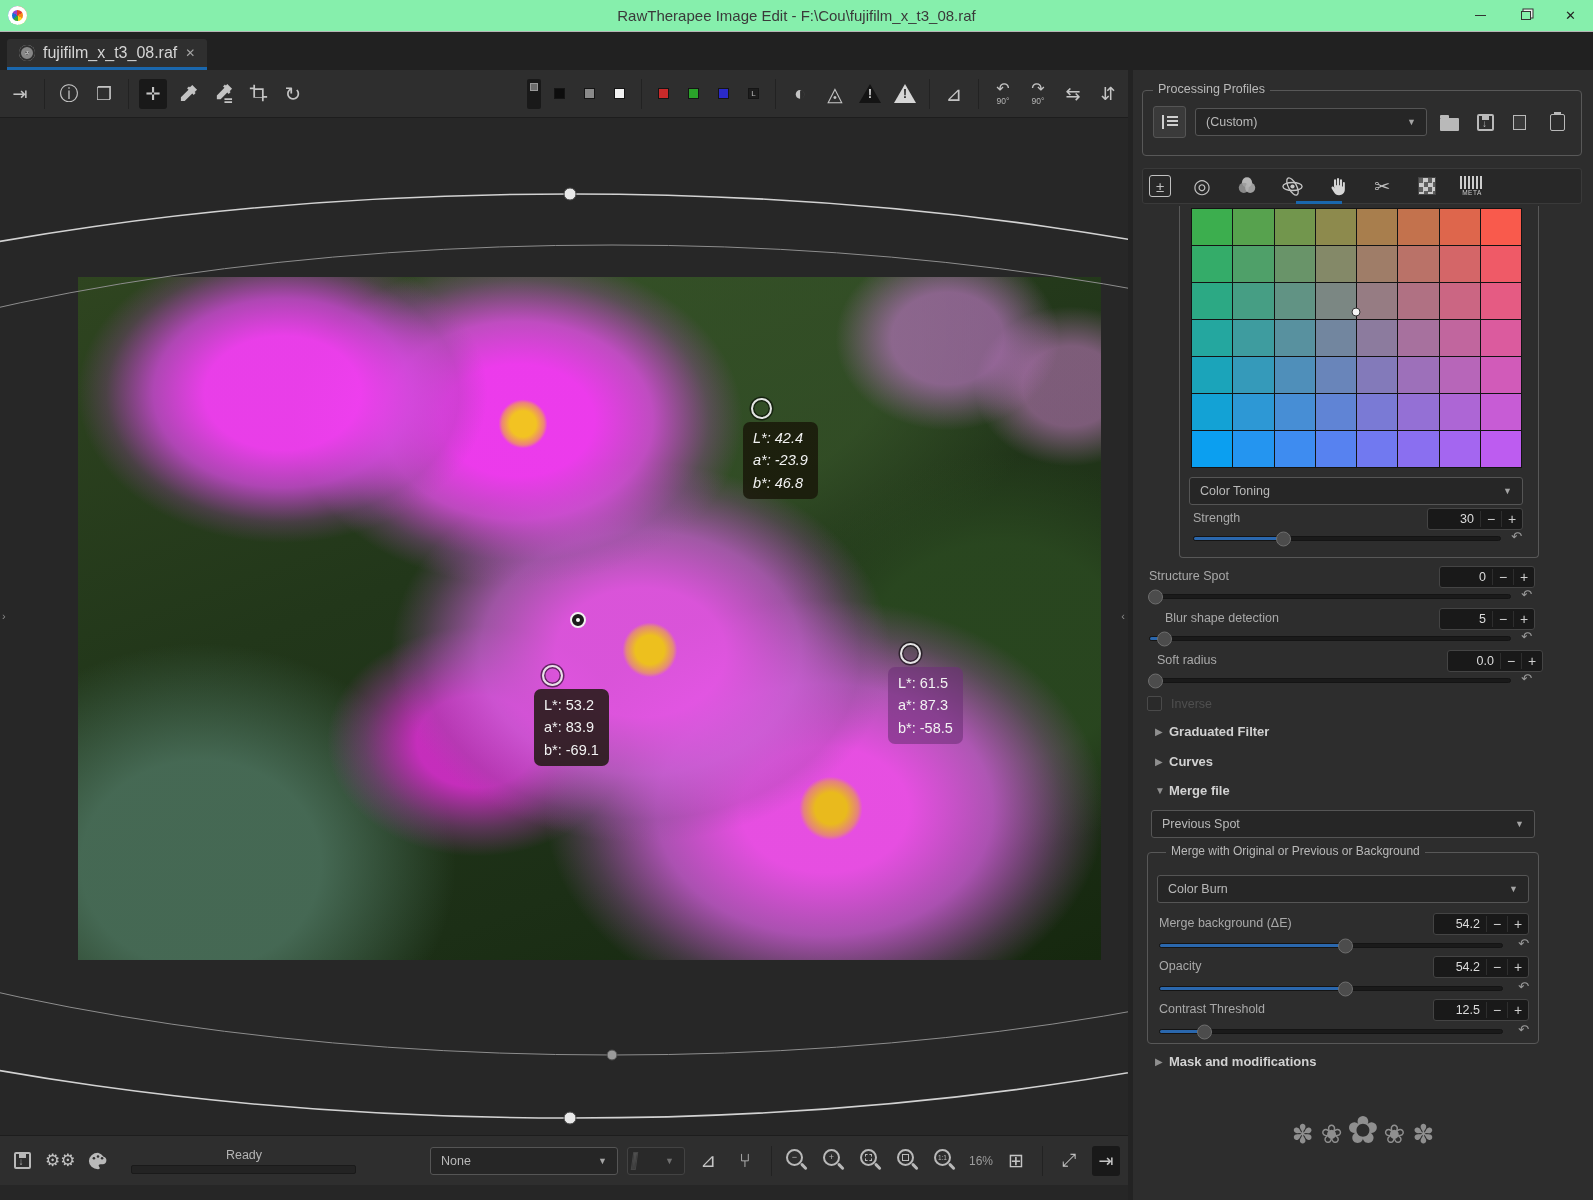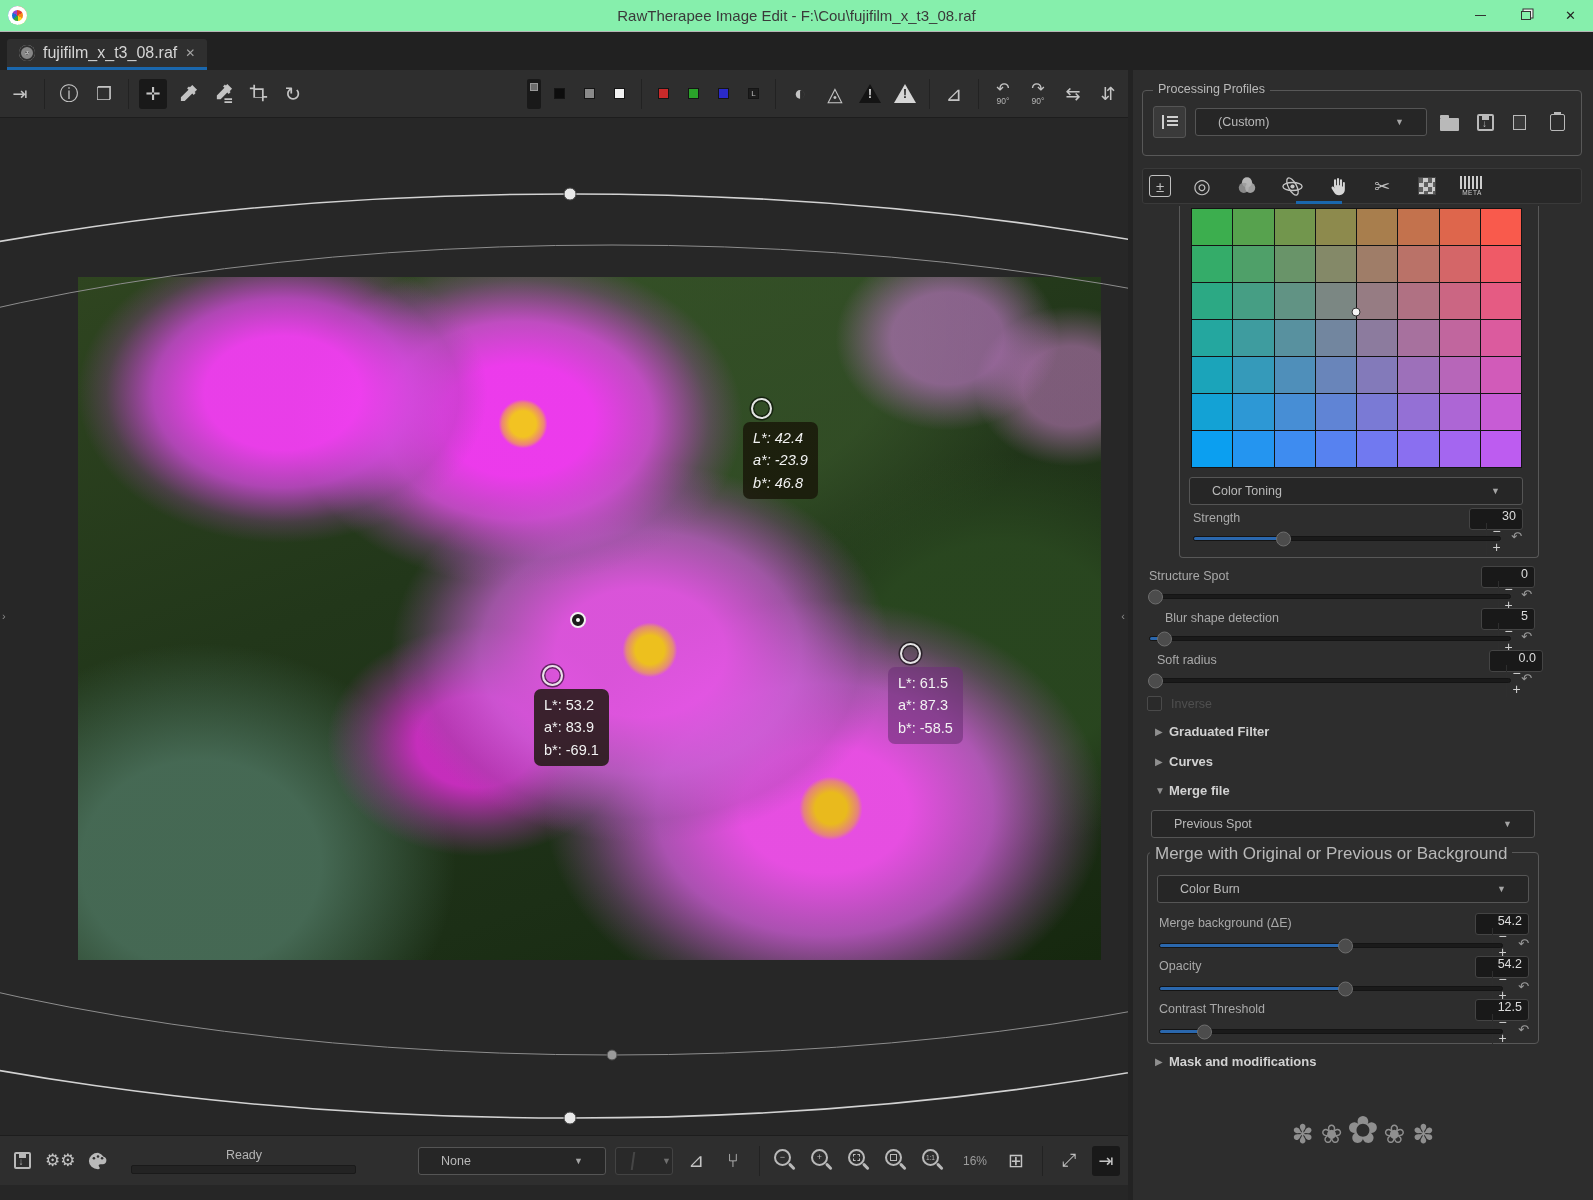--- a/index.html
+++ b/index.html
@@ -66,61 +66,61 @@
   .picker .ring{width:21px;height:21px;border-radius:50%;border:2.5px solid #e4e4e4;box-shadow:0 0 0 1.5px rgba(0,0,0,.55),inset 0 0 0 1.5px rgba(0,0,0,.55);}
   .picker .lbl{margin-top:3px;background:rgba(24,22,8,.82);border-radius:7px;padding:5px 10px;color:#f2f2f2;font-size:14.5px;line-height:1.55;white-space:nowrap;}
   .picker.tinted .lbl{background:rgba(110,48,120,.6);}
   .grip{position:absolute;font-size:11px;color:#8a8a8a;}
 
   
   .rightpanel{position:absolute;left:1128px;top:70px;width:465px;height:1130px;background:#2d2d2d;border-left:5px solid #232323;}
   .rp{position:absolute;}
   .frame{border:1px solid #585858;border-radius:4px;}
   .legend{position:absolute;top:-9px;left:10px;background:#2d2d2d;padding:0 5px;font-size:12.5px;color:#b9b9b9;}
-  .select{height:28px;background:#262626;border:1px solid #555;border-radius:3px;display:flex;align-items:center;padding:0 22px;color:#b9b9b9;font-size:12.5px;gap:28px;}
+  .select{height:28px;background:#262626;border:1px solid #555;border-radius:3px;display:flex;align-items:center;padding:0 10px;color:#b9b9b9;font-size:12.5px;gap:28px;}
   .select .darr{margin-left:auto;font-size:9px;color:#a5a5a5;}
   .sq-btn{width:33px;height:32px;background:#3a3a3a;border:1px solid #555;border-radius:3px;display:flex;align-items:center;justify-content:center;color:#cfcfcf;}
   .ico-btn{width:27px;height:27px;display:flex;align-items:center;justify-content:center;}
   .tooltabs{position:absolute;left:9px;top:98px;width:440px;height:36px;background:#282828;border:1px solid #3a3a3a;border-radius:3px;display:flex;align-items:center;padding:0 6px;gap:17px;}
   .ttab{width:28px;height:28px;display:flex;align-items:center;justify-content:center;color:#c0c0c0;font-size:17px;}
   .ttab-underline{position:absolute;left:153px;bottom:-1px;width:46px;height:3px;background:#1a67ad;}
   .checker{width:18px;height:18px;background:repeating-conic-gradient(#c9c9c9 0 25%,#5e5e5e 0 50%);background-size:9px 9px;border:1px solid #444;}
   .barcode{display:flex;flex-direction:column;align-items:center;line-height:1;}
   .barcode .bars{width:24px;height:13px;background:repeating-linear-gradient(90deg,#cdcdcd 0 2px,transparent 2px 4px);}
   .barcode .mlabel{font-size:6.5px;color:#cdcdcd;letter-spacing:.5px;margin-top:1px;}
 
   .labgrid-wrap{position:absolute;left:58px;top:138px;width:331px;height:260px;background:#141414;border:1px solid #141414;}
   .labgrid{display:grid;width:100%;height:100%;grid-template-columns:repeat(8,1fr);grid-template-rows:repeat(7,1fr);gap:1px;}
   .labgrid div{width:100%;height:100%;}
   .grid-marker{position:absolute;width:9px;height:9px;border-radius:50%;background:#f5f5f5;border:1px solid #333;transform:translate(-50%,-50%);}
 
   .adj-label{font-size:12.5px;color:#a9a9a9;}
   .hdr{font-size:13px;font-weight:bold;color:#d2d2d2;}
   .exp-arrow{font-size:10px;color:#8f8f8f;width:14px;display:inline-block;}
-  .spin{position:absolute;right:0;top:0;height:22px;display:flex;align-items:center;background:#191919;border:1px solid #444;border-radius:3px;flex-direction:column;}
+  .spin{position:absolute;right:0;top:0;height:22px;display:flex;align-items:center;background:#191919;border:1px solid #444;border-radius:3px;}
   .spin .val{width:52px;text-align:right;padding-right:6px;font-size:12.5px;color:#dcdcdc;}
   .spin .b{width:21px;text-align:center;color:#cfcfcf;font-size:14px;border-left:1px solid #2e2e2e;}
   .slider{position:absolute;height:5px;background:#1a1a1a;border-radius:3px;border:1px solid #141414;}
   .slider .fill{position:absolute;left:0;top:0;height:100%;background:#2a67ad;border-radius:3px;}
   .slider .thumb{position:absolute;top:50%;width:15px;height:15px;border-radius:50%;background:#4c4c4c;border:1px solid #6e6e6e;transform:translateY(-50%);}
   .reset{position:absolute;font-size:13px;color:#9a9a9a;}
   .checkbox{width:15px;height:15px;background:#2a2a2a;border:1px solid #4a4a4a;border-radius:2px;}
   .disabled-label{font-size:12.5px;color:#4f4f4f;}
   .ornament{position:absolute;left:0;width:100%;text-align:center;color:#8f8f8f;}.ornament .s2{font-size:26px;}.ornament .s3{font-size:38px;}
 
   
   .statusbar{position:absolute;left:0;top:1135px;width:1128px;height:50px;background:#2e2e2e;border-top:1px solid #1d1d1d;display:flex;align-items:center;padding:0 8px;gap:9px;}
   .below-status{position:absolute;left:0;top:1185px;width:1128px;height:15px;background:#262626;}
   .ready-block{width:225px;display:flex;flex-direction:column;align-items:center;gap:3px;margin-left:10px;}
   .ready-text{font-size:12.5px;color:#b5b5b5;}
   .progress{width:100%;height:9px;background:#232323;border:1px solid #1a1a1a;border-radius:2px;}
   .mag{width:24px;height:24px;position:relative;display:flex;}
   .mag .lens{width:17px;height:17px;border:2px solid #b9b9b9;border-radius:50%;display:flex;align-items:center;justify-content:center;font-size:9px;color:#b9b9b9;}
   .mag::after{content:"";position:absolute;width:8px;height:2.5px;background:#b9b9b9;left:14px;top:16px;transform:rotate(45deg);border-radius:2px;}
-  .zoomlvl{font-size:12px;color:#9c9c9c;margin:0 6px;}
+  .zoomlvl{font-size:12px;color:#9c9c9c;margin:0 0;}
   .floppy{width:17px;height:17px;border:2px solid #b9b9b9;border-radius:2px;position:relative;}
   .floppy::before{content:"";position:absolute;left:3px;top:-1px;width:7px;height:5px;background:#b9b9b9;}
   .floppy::after{content:"↓";position:absolute;left:3px;top:2px;font-size:10px;color:#b9b9b9;}
   .folder{width:19px;height:13px;background:#b9b9b9;border-radius:1px;position:relative;margin-top:4px;}
   .folder::before{content:"";position:absolute;top:-3px;left:0;width:9px;height:3px;background:#b9b9b9;border-radius:1px 1px 0 0;}
   .copyic{position:relative;width:13px;height:15px;border:1.5px solid #b9b9b9;background:#3a3a3a;margin-left:-4px;}
   .copyic::before{content:"";position:absolute;left:3px;top:-7px;width:13px;height:15px;border:1.5px solid #b9b9b9;z-index:-1;}
   .clip{width:15px;height:17px;border:1.5px solid #b9b9b9;border-radius:2px;position:relative;}
   .clip::before{content:"";position:absolute;width:7px;height:3px;background:#b9b9b9;top:-3px;left:2.5px;}
   .list-ic{width:16px;height:14px;border-left:2px solid #cfcfcf;position:relative;}
@@ -464,21 +464,21 @@
       <span class="exp-arrow">▼</span>
       <span class="hdr">Merge file</span>
     </div>
 
     <div class="rp select" style="left:18px;top:740px;width:384px;">
       <span>Previous Spot</span>
       <span class="darr">▼</span>
     </div>
 
     <div class="rp frame" style="left:14px;top:782px;width:392px;height:192px;">
-      <span class="legend" style="left:2px;font-size:17px;">Merge with Original or Previous or Background</span>
+      <span class="legend" style="left:18px;font-size:12px;">Merge with Original or Previous or Background</span>
 
       <div class="select" style="position:absolute;left:9px;top:22px;width:372px;">
         <span>Color Burn</span>
         <span class="darr">▼</span>
       </div>
 
       <div style="position:absolute;left:11px;top:60px;width:370px;height:22px;">
         <span class="adj-label" style="position:absolute;top:3px;">Merge background (ΔE)</span>
         <div class="spin">
           <span class="val">54.2</span>

